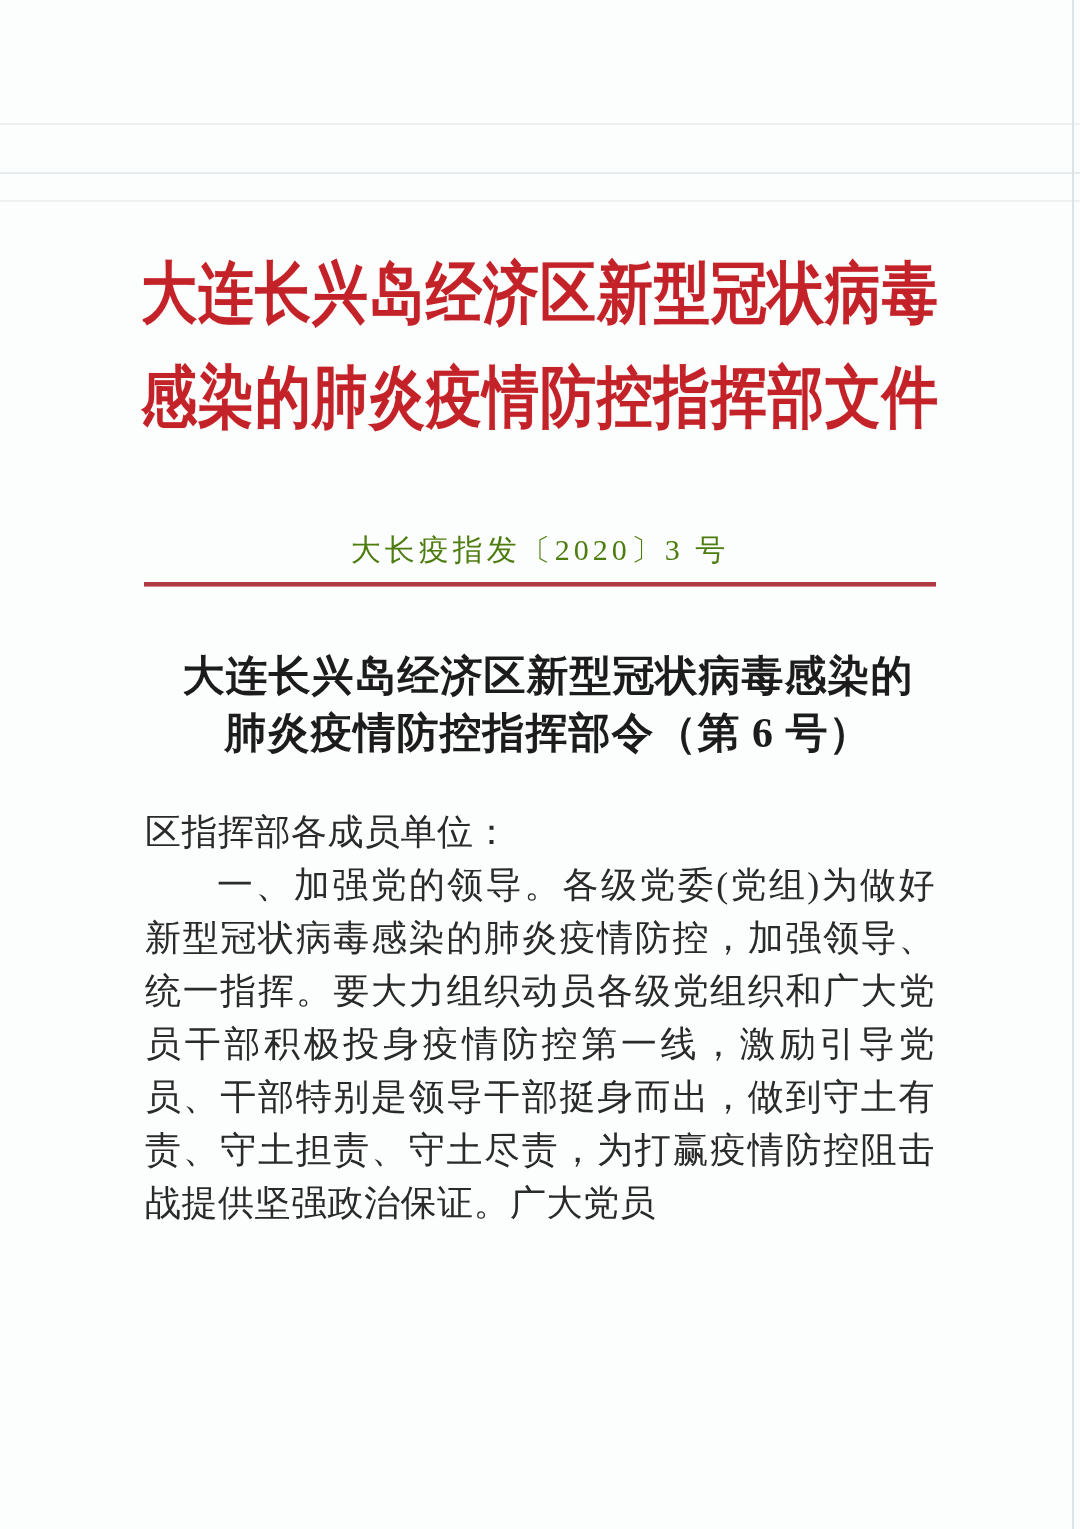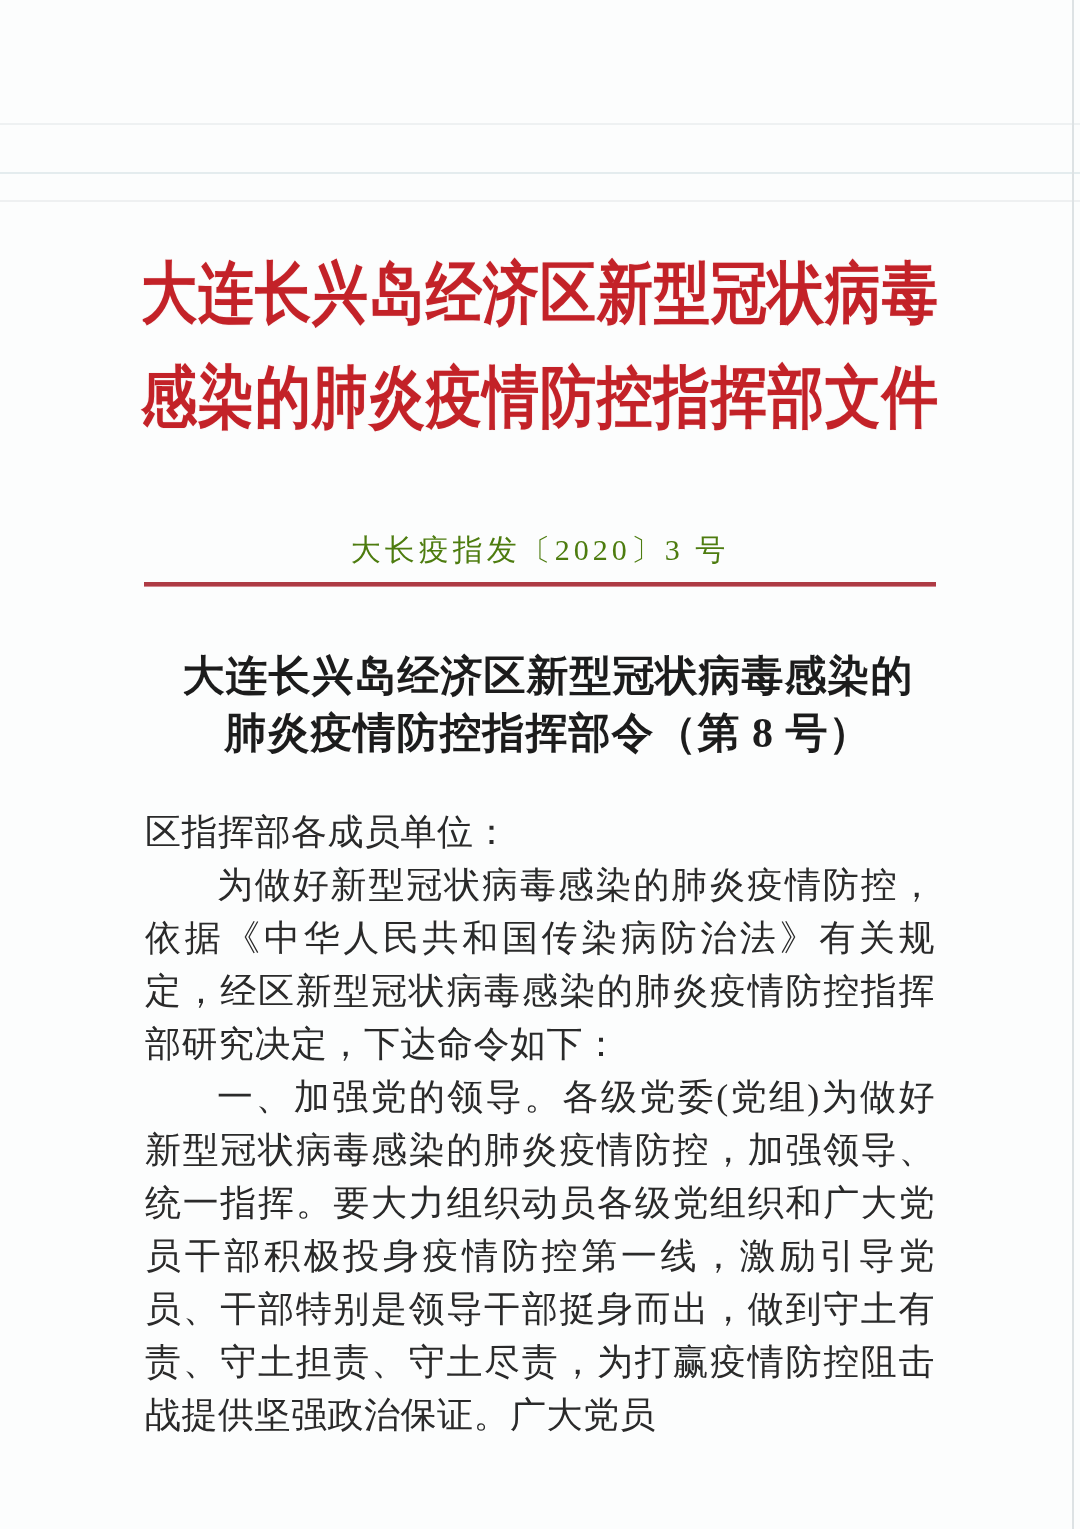--- a/index.html
+++ b/index.html
@@ -121,22 +121,21 @@
     <div>大连长兴岛经济区新型冠状病毒</div>
     <div>感染的肺炎疫情防控指挥部文件</div>
   </div>
 
   <div class="doc-number">大长疫指发〔2020〕3 号</div>
 
   <div class="red-divider"></div>
 
   <h1 class="doc-title">
     <span>大连长兴岛经济区新型冠状病毒感染的</span><br>
-    <span>肺炎疫情防控指挥部令（第 8 号）</span>
+    <span>肺炎疫情防控指挥部令（第 6 号）</span>
   </h1>
 
   <div class="doc-body">
     <p>区指挥部各成员单位：</p>
-    <p class="indent">为做好新型冠状病毒感染的肺炎疫情防控，依据《中华人民共和国传染病防治法》有关规定，经区新型冠状病毒感染的肺炎疫情防控指挥部研究决定，下达命令如下：</p>
     <p class="indent">一、加强党的领导。各级党委(党组)为做好新型冠状病毒感染的肺炎疫情防控，加强领导、统一指挥。要大力组织动员各级党组织和广大党员干部积极投身疫情防控第一线，激励引导党员、干部特别是领导干部挺身而出，做到守土有责、守土担责、守土尽责，为打赢疫情防控阻击战提供坚强政治保证。广大党员</p>
   </div>
 
 </div>
 
 </body></html>

